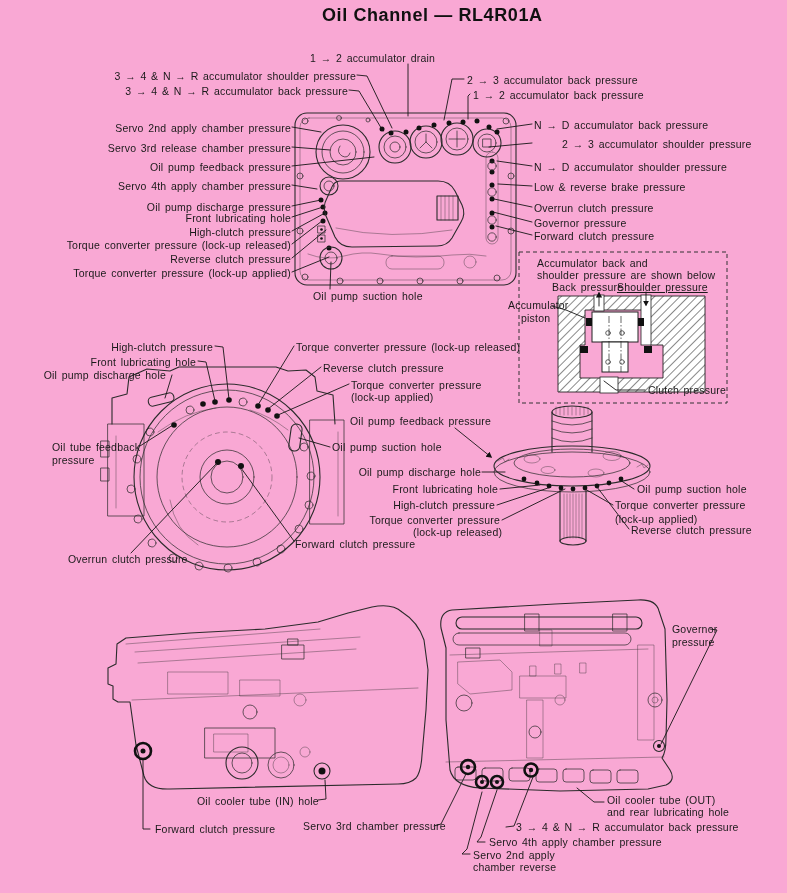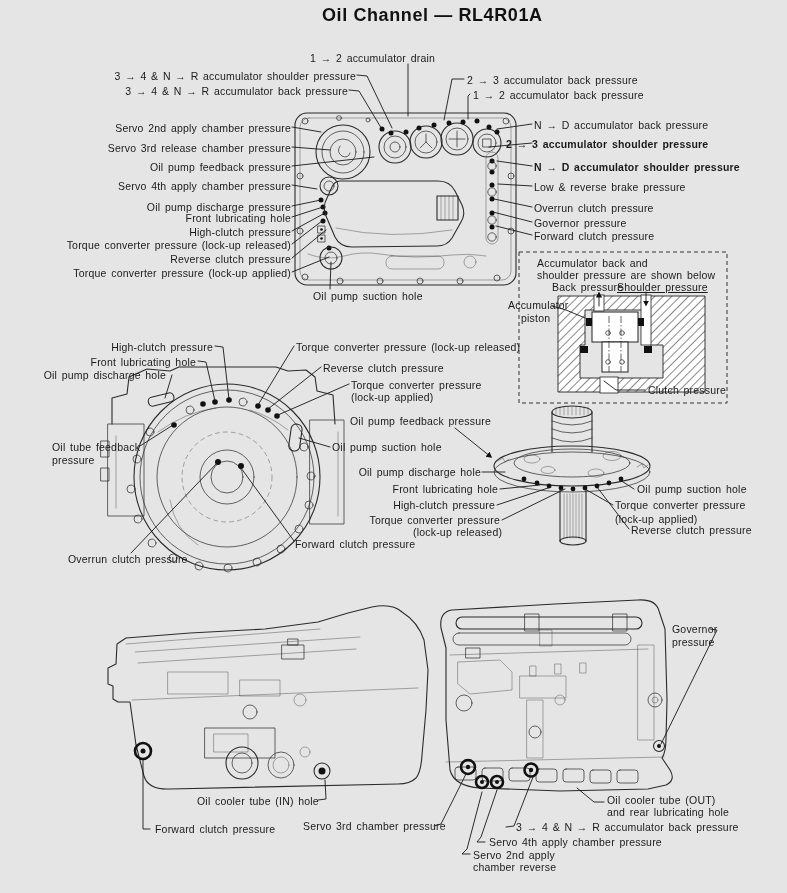--- a/index.html
+++ b/index.html
@@ -1,16 +1,16 @@
 <!DOCTYPE html>
 <html><head>
 <meta charset="utf-8">
 <style>
   html,body{margin:0;padding:0;background:#ffffff;}
-  .stage{position:relative;width:787px;height:893px;background:#e5e5e5;overflow:hidden;
+  .stage{position:relative;width:787px;height:893px;background:#f9a8d4;overflow:hidden;
          font-family:"Liberation Sans",sans-serif;}
   .art{position:absolute;left:0;top:0;}
   .lbl{position:absolute;font-size:10.5px;line-height:12px;color:#1a1a1a;white-space:nowrap;
        letter-spacing:.2px;word-spacing:1.5px;}
   .ra{text-align:right;}
   .title{position:absolute;font-size:18px;font-weight:bold;letter-spacing:.6px;color:#111;}
   
   .s{fill:none;stroke:#2b2b2b;stroke-width:1.1;stroke-linejoin:round;stroke-linecap:round;}
   .s2{fill:none;stroke:#2b2b2b;stroke-width:.8;stroke-linejoin:round;stroke-linecap:round;opacity:.9;}
   .lt{fill:none;stroke:#2b2b2b;stroke-width:.7;opacity:.55;stroke-linejoin:round;stroke-linecap:round;}
@@ -388,22 +388,22 @@
 <div class="lbl ra" style="right:496px;top:161px;">Oil pump feedback pressure</div>
 <div class="lbl ra" style="right:496px;top:180px;">Servo 4th apply chamber pressure</div>
 <div class="lbl ra" style="right:496px;top:201px;">Oil pump discharge pressure</div>
 <div class="lbl ra" style="right:496px;top:212px;">Front lubricating hole</div>
 <div class="lbl ra" style="right:496px;top:226px;">High-clutch pressure</div>
 <div class="lbl ra" style="right:496px;top:239px;">Torque converter pressure (lock-up released)</div>
 <div class="lbl ra" style="right:496px;top:253px;">Reverse clutch pressure</div>
 <div class="lbl ra" style="right:496px;top:267px;">Torque converter pressure (lock-up applied)</div>
 
 <div class="lbl" style="left:534px;top:119px;">N → D accumulator back pressure</div>
-<div class="lbl" style="left:506px;top:138px;font-weight:bold;">2 → 3 accumulator shoulder pressure</div>
-<div class="lbl" style="left:534px;top:161px;font-weight:bold;">N → D accumulator shoulder pressure</div>
+<div class="lbl" style="left:562px;top:138px;">2 → 3 accumulator shoulder pressure</div>
+<div class="lbl" style="left:534px;top:161px;">N → D accumulator shoulder pressure</div>
 <div class="lbl" style="left:534px;top:181px;">Low &amp; reverse brake pressure</div>
 <div class="lbl" style="left:534px;top:202px;">Overrun clutch pressure</div>
 <div class="lbl" style="left:534px;top:217px;">Governor pressure</div>
 <div class="lbl" style="left:534px;top:230px;">Forward clutch pressure</div>
 <div class="lbl" style="left:313px;top:290px;">Oil pump suction hole</div>
 
 <div class="lbl" style="left:537px;top:257px;">Accumulator back and</div>
 <div class="lbl" style="left:537px;top:269px;">shoulder pressure are shown below</div>
 <div class="lbl" style="left:552px;top:281px;">Back pressure</div>
 <div class="lbl" style="left:617px;top:281px;text-decoration:underline;">Shoulder pressure</div>

